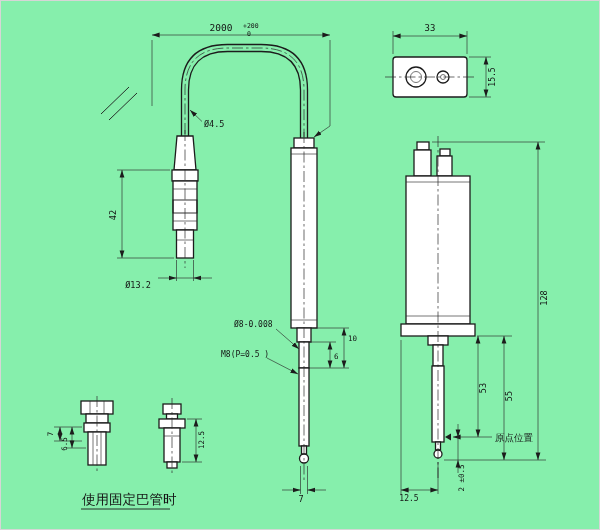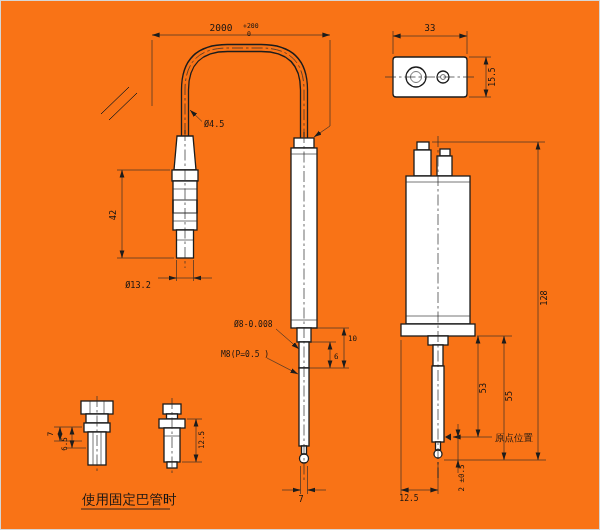--- a/index.html
+++ b/index.html
@@ -1,16 +1,16 @@
 <!DOCTYPE html>
 <html><head>
 <meta charset="utf-8">
 <style>
   html,body{margin:0;padding:0;background:#ffffff;}
-  .canvas{position:relative;width:600px;height:530px;background:#f97316;
+  .canvas{position:relative;width:600px;height:530px;background:#86efac;
           box-shadow:inset 0 0 0 1px #d6d6d6;overflow:hidden;}
   svg{display:block;}
   text{fill:#141414;font-family:"DejaVu Sans Mono","Liberation Mono",monospace;}
   text.cjk{font-family:"Liberation Sans","DejaVu Sans",sans-serif;}
   .thick{stroke:#1c1c1c;stroke-width:1.3;fill:none;}
   .thickf{stroke:#1c1c1c;stroke-width:1.3;fill:#ffffff;}
   .thin{stroke:#2b2b2b;stroke-width:0.65;fill:none;}
   .med{stroke:#1c1c1c;stroke-width:0.9;fill:none;}
   .cl{stroke:#2b2b2b;stroke-width:0.7;stroke-dasharray:11 3 2.5 3;fill:none;}
 </style>

